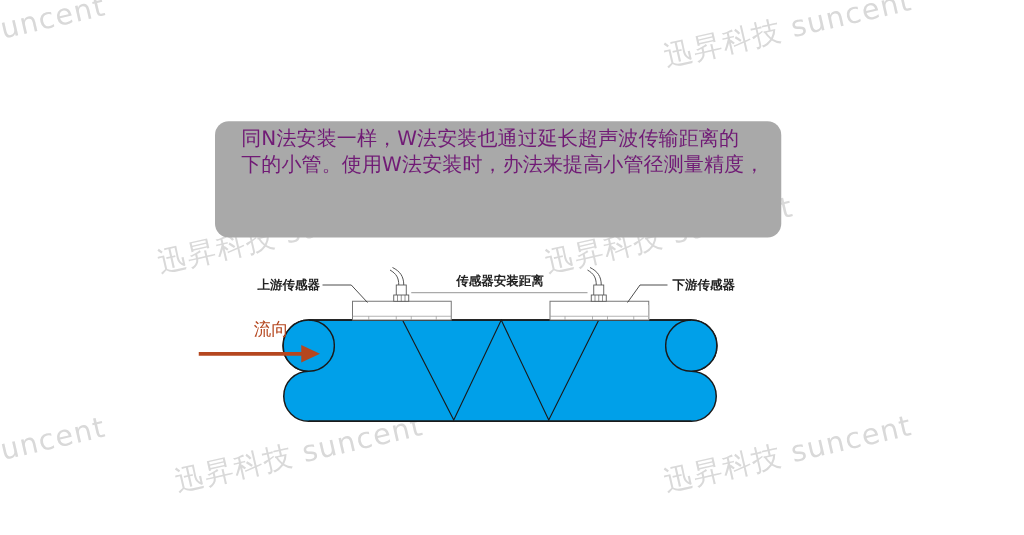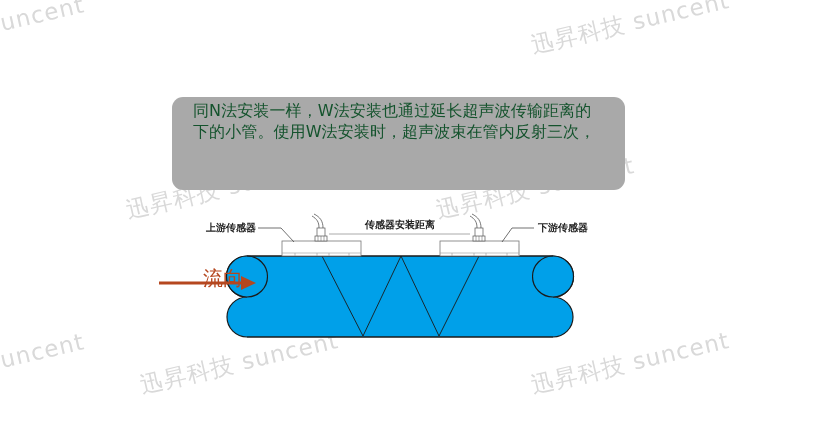--- a/index.html
+++ b/index.html
@@ -10,43 +10,43 @@
     }
     .wm {
       position: absolute; color: #d9d9d9; font-size: 23px; white-space: nowrap;
       transform: rotate(-13deg); transform-origin: left bottom;
       letter-spacing: 1px; user-select: none;
     }
     .info-box {
       position: absolute; left: 172px; top: 97px; width: 453px; height: 93px;
       background: #a9a9a9; border-radius: 11px; box-sizing: border-box;
       padding: 4px 10px 0 21px;
-      color: #14532d; font-size: 16px; line-height: 20.5px; letter-spacing: 0.1px;
+      color: #701a75; font-size: 16px; line-height: 20.5px; letter-spacing: 0.1px;
     }
     .info-box .line { display: block; white-space: nowrap; }
     svg.diagram { position: absolute; left: 0; top: 0; }
     .lbl { position: absolute; font-size: 10px; color: #222; white-space: nowrap; font-weight: bold; }
-    .flow-label { position: absolute; left: 203px; top: 265px; font-size: 20px; color: #b5471f; }
+    .flow-label { position: absolute; left: 203px; top: 255px; font-size: 14px; color: #b5471f; }
   </style>
 </head>
 <body>
 
 <div id="watermarks">
     <span class="wm" style="left: -40px; top: 18px;">技 suncent</span>
     <span class="wm" style="left: 535px; top: 30px;">迅昇科技 suncent</span>
     <span class="wm" style="left: 130px; top: 195px;">迅昇科技 suncent</span>
     <span class="wm" style="left: 440px; top: 195px;">迅昇科技 suncent</span>
     <span class="wm" style="left: -40px; top: 355px;">技 suncent</span>
     <span class="wm" style="left: 144px; top: 370px;">迅昇科技 suncent</span>
     <span class="wm" style="left: 535px; top: 370px;">迅昇科技 suncent</span>
   </div>
 
 <div class="info-box">
   <span class="line">同N法安装一样，W法安装也通过延长超声波传输距离的</span>
-  <span class="line">下的小管。使用W法安装时，超声波束在管内反射三次，</span>
+  <span class="line">下的小管。使用W法安装时，办法来提高小管径测量精度，</span>
 </div>
 
 <svg class="diagram" width="819" height="428" viewBox="0 0 819 428">
 
   <g>
     <path d="M247 256 L553 256 A20.5 20.5 0 0 1 553 297 A20 20 0 0 1 553 337 L247 337 A20 20 0 0 1 247 297 A20.5 20.5 0 0 1 247 256 Z" fill="#00a0e9" stroke="#1a1a1a" stroke-width="1.2"></path>
 
     <circle cx="247" cy="276.5" r="20.5" fill="#00a0e9" stroke="#1a1a1a" stroke-width="1.2"></circle>
 
     <circle cx="553" cy="276.5" r="20.5" fill="#00a0e9" stroke="#1a1a1a" stroke-width="1.2"></circle>

